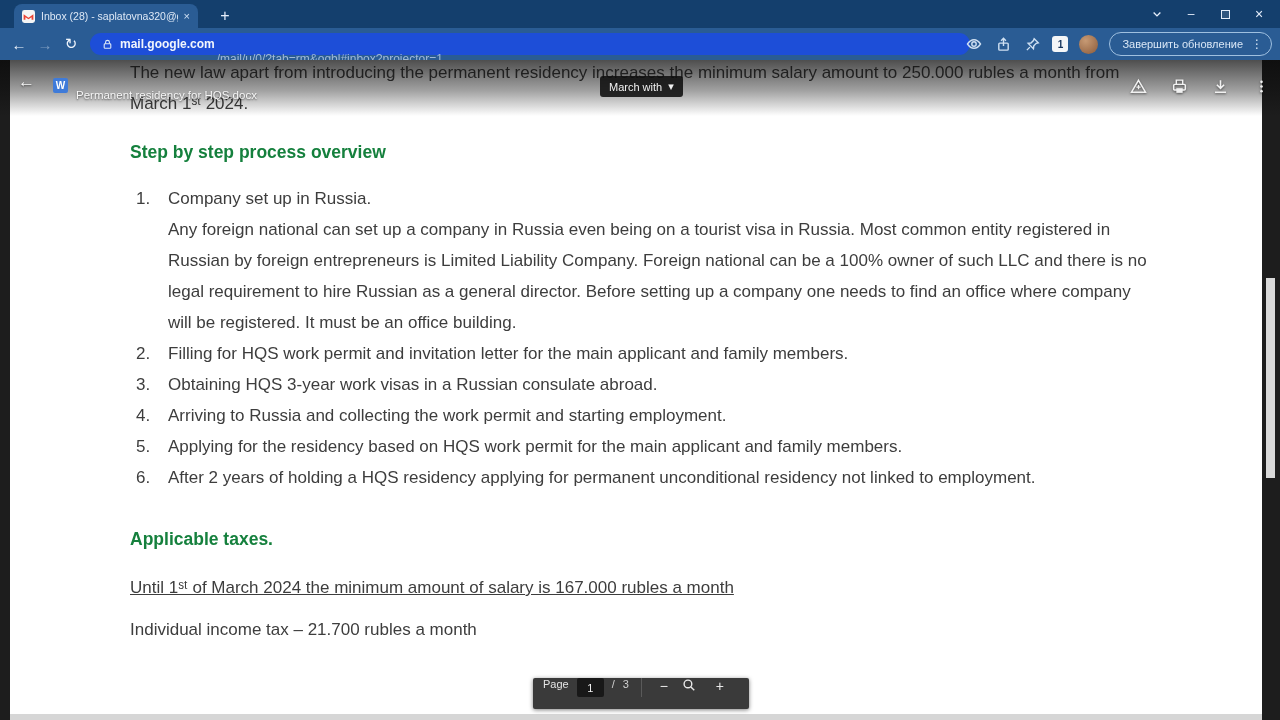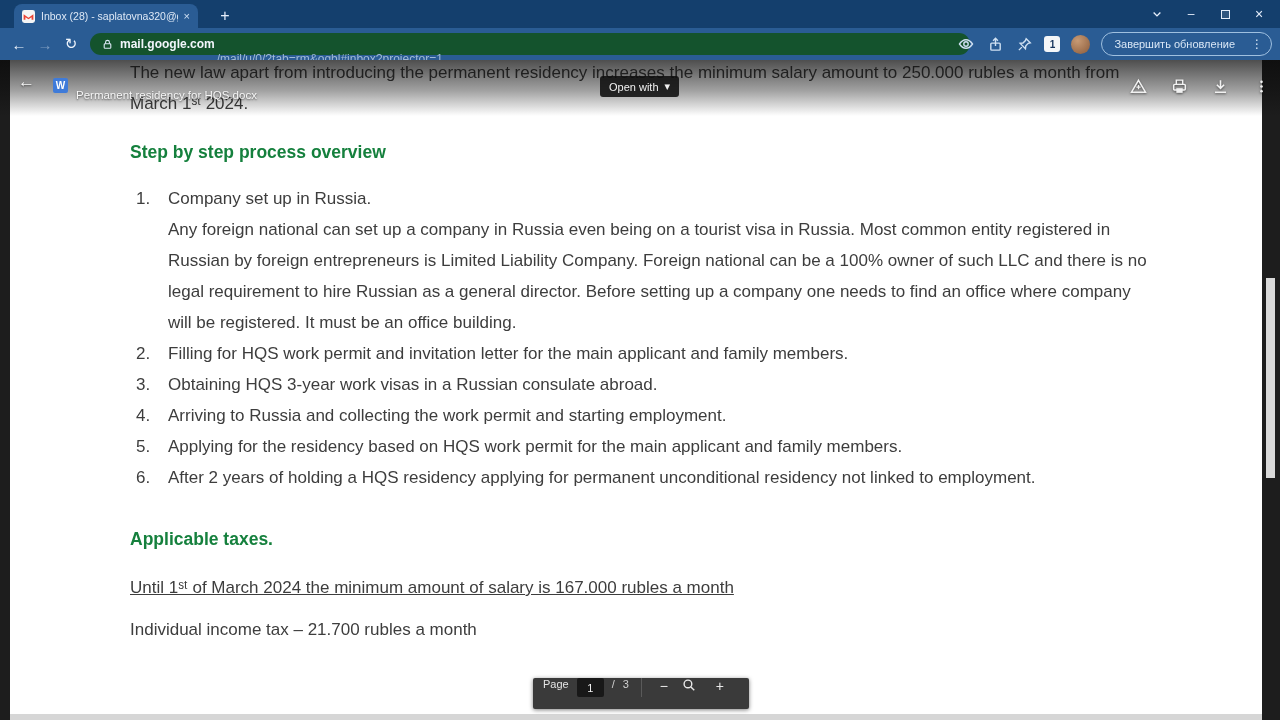--- a/index.html
+++ b/index.html
@@ -16,32 +16,32 @@
             font-size:16px; text-align:center; line-height:21px; border-radius:50%; }
   .winctl { position:absolute; top:0; height:28px; width:34px; display:flex; align-items:center;
             justify-content:center; color:#e6eefb; font-size:12px; }
   .wc-search{ right:106px; } .wc-min{ right:72px; } .wc-max{ right:38px; } .wc-close{ right:4px; font-size:14px; }
   .restore-box { width:9px; height:9px; border:1.2px solid #e6eefb; background:#e6eefb22; }
 
   .toolbar { position:absolute; top:28px; left:0; width:1280px; height:32px; background:#2a5c94;
              display:flex; align-items:center; }
   .nav-ic { width:26px; text-align:center; font-size:15px; color:#eef4fc; flex:0 0 auto; }
   .nav-ic.fwd { color:#7d9cc0; }
-  .urlpill { margin-left:6px; width:880px; height:22px; background:#14532d; border-radius:11px;
+  .urlpill { margin-left:6px; width:880px; height:22px; background:#1d4ed8; border-radius:11px;
              display:flex; align-items:center; padding:0 12px; gap:7px; flex:0 0 auto; }
   .url-host { font-size:12px; color:#f2f6fc; font-weight:bold; }
   .url-path { font-size:12px; color:#9fb9d6; white-space:nowrap; overflow:hidden;margin-top:29px; }
   .tb-right { position:absolute; right:8px; top:0; height:32px; display:flex; align-items:center; gap:11px; }
   .tb-ic { width:18px; height:18px; display:flex; align-items:center; justify-content:center; }
   .ext-badge { width:16px; height:16px; background:#f4f6f8; border-radius:3px; color:#16345c;
                font-size:10px; font-weight:bold; display:flex; align-items:center; justify-content:center; }
   .avatar { width:19px; height:19px; border-radius:50%;
             background:radial-gradient(circle at 35% 30%, #c79a74, #8a5a3a); }
   .update-pill { height:24px; border:1px solid #9fc0e0; border-radius:13px; display:flex; align-items:center;
-                 padding:0 8px 0 12px; gap:16px; color:#d9e7f6; font-size:11px; white-space:nowrap; }
+                 padding:0 8px 0 12px; gap:8px; color:#d9e7f6; font-size:11px; white-space:nowrap; }
   .kebab { color:#d9e7f6; font-size:12px; }
 
   
   .viewer { position:absolute; top:60px; left:0; width:1280px; height:660px; background:#1d1d1d; }
   .page { position:absolute; left:10px; top:0; width:1252px; height:660px; background:#ffffff; }
   .page-gap { position:absolute; left:10px; bottom:0; width:1252px; height:6px; background:#d6d6d6; }
 
   .doc { position:absolute; left:120px; top:-3px; width:1028px; color:#3d3d3d;
          font-size:17px; line-height:31px; }
   .doc .h { font-weight:bold; color:#15803d; font-size:17.5px; }
@@ -205,21 +205,21 @@
       <p class="p-tax2">Individual income tax – 21.700 rubles a month</p>
     </div>
   </div>
   <div class="page-gap"></div>
 
   <div class="vhdr">
     <span class="vback">←</span>
     <span class="ficon">W</span>
     <span class="fname">Permanent residency for HQS.docx</span>
     <span class="openwith">
-      <span>Open with</span>
+      <span>March with</span>
       <span>▾</span>
     </span>
     <span class="hdr-icons">
       <span class="tb-ic">
         <svg width="17" height="17" viewBox="0 0 16 16" fill="none" stroke="#f2f2f2" stroke-width="1.4">
             <path d="M8 2.2L14.6 13.4H1.4z"></path>
             <path d="M8 6.6v4M6 8.6h4" stroke-width="1.2"></path>
           </svg>
       </span>
       <span class="tb-ic">

